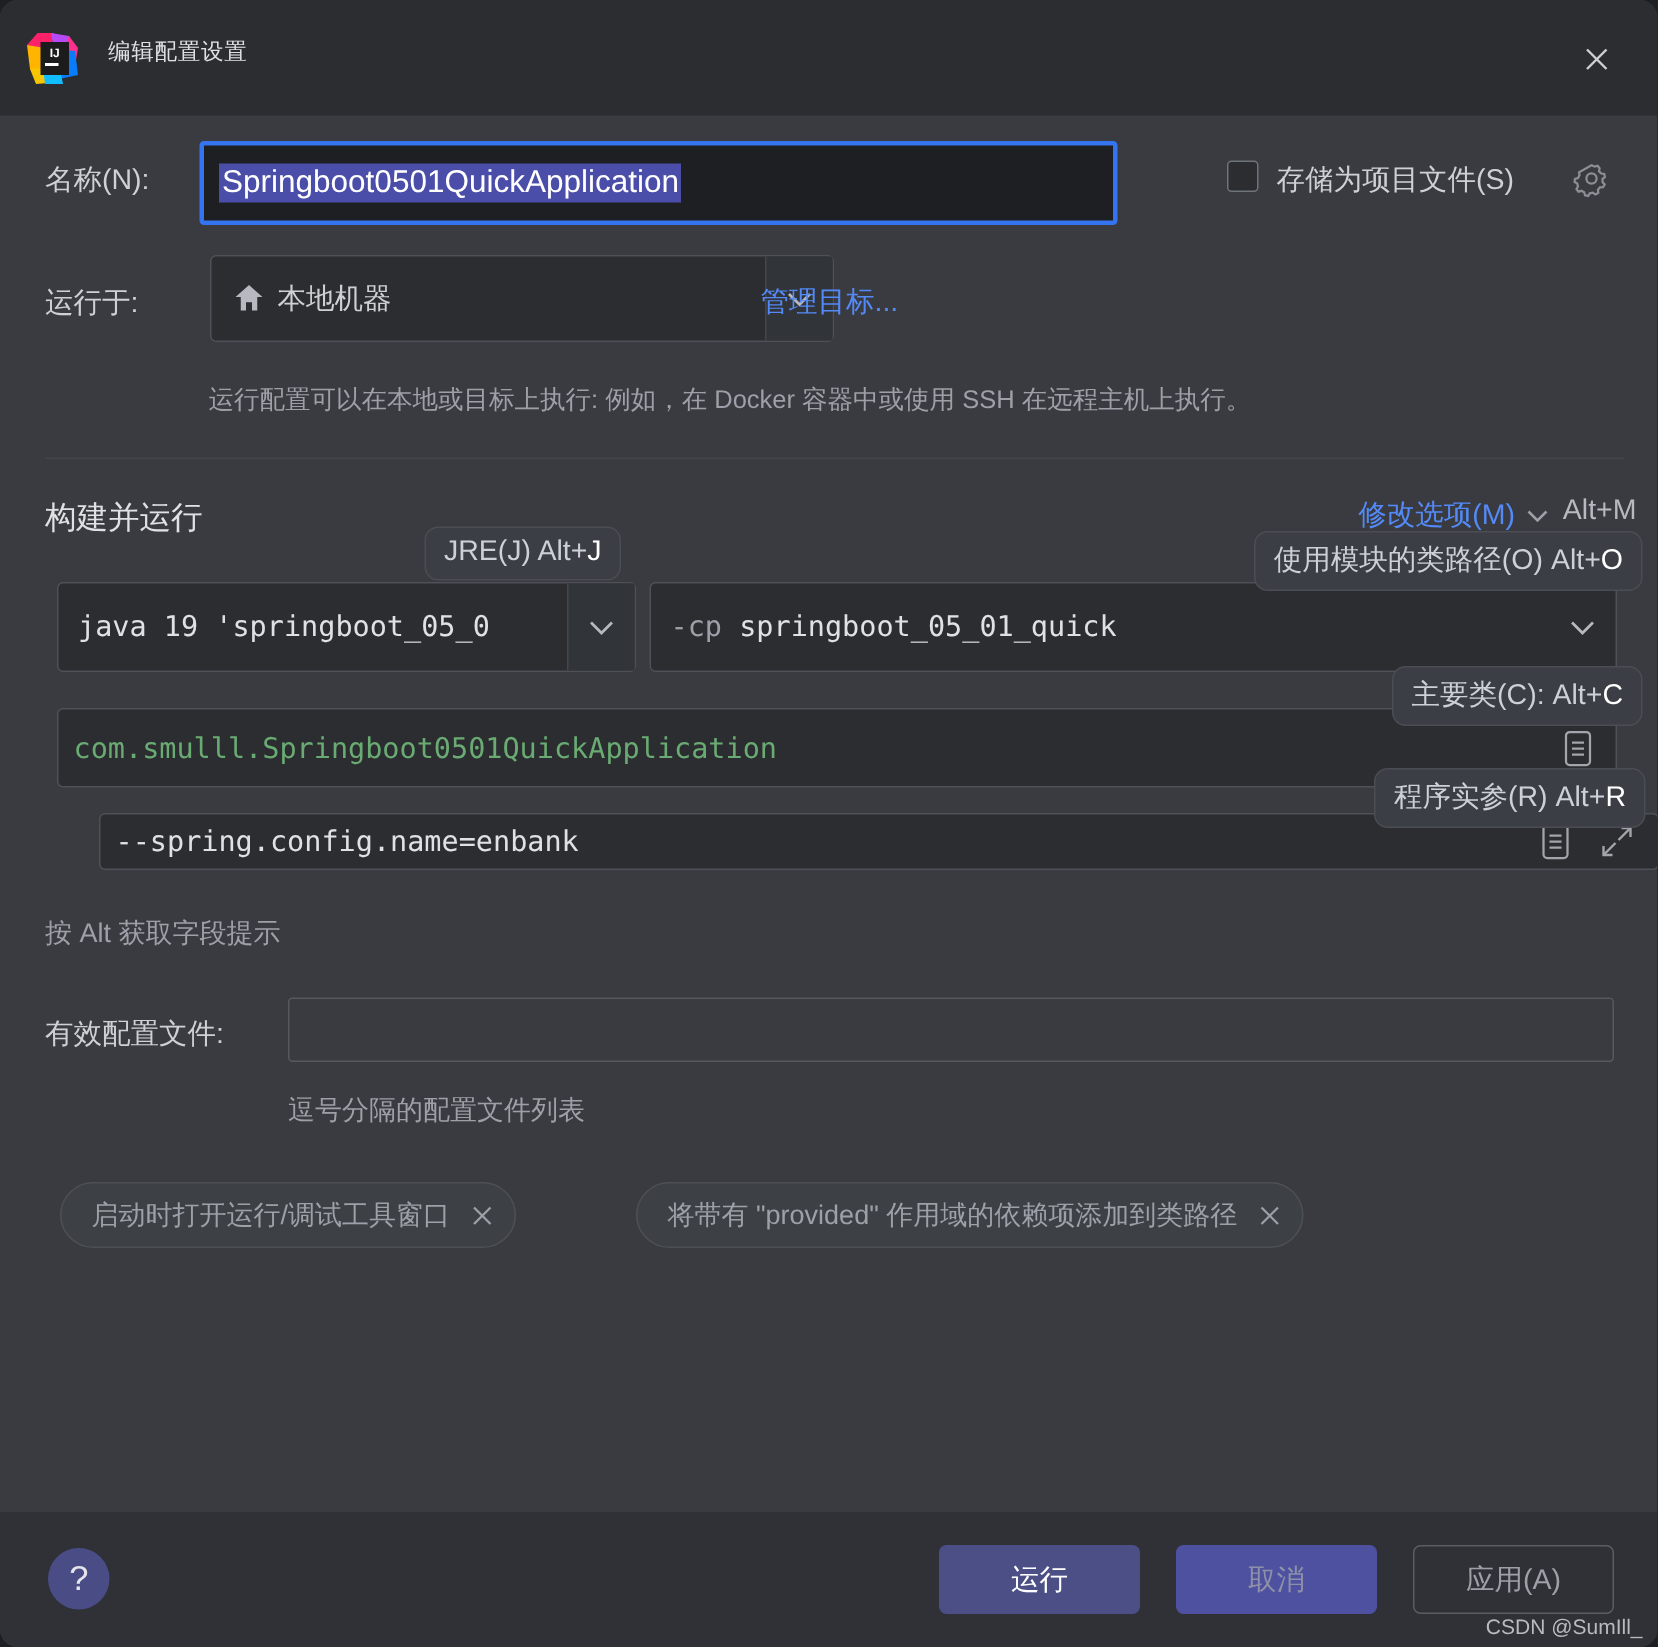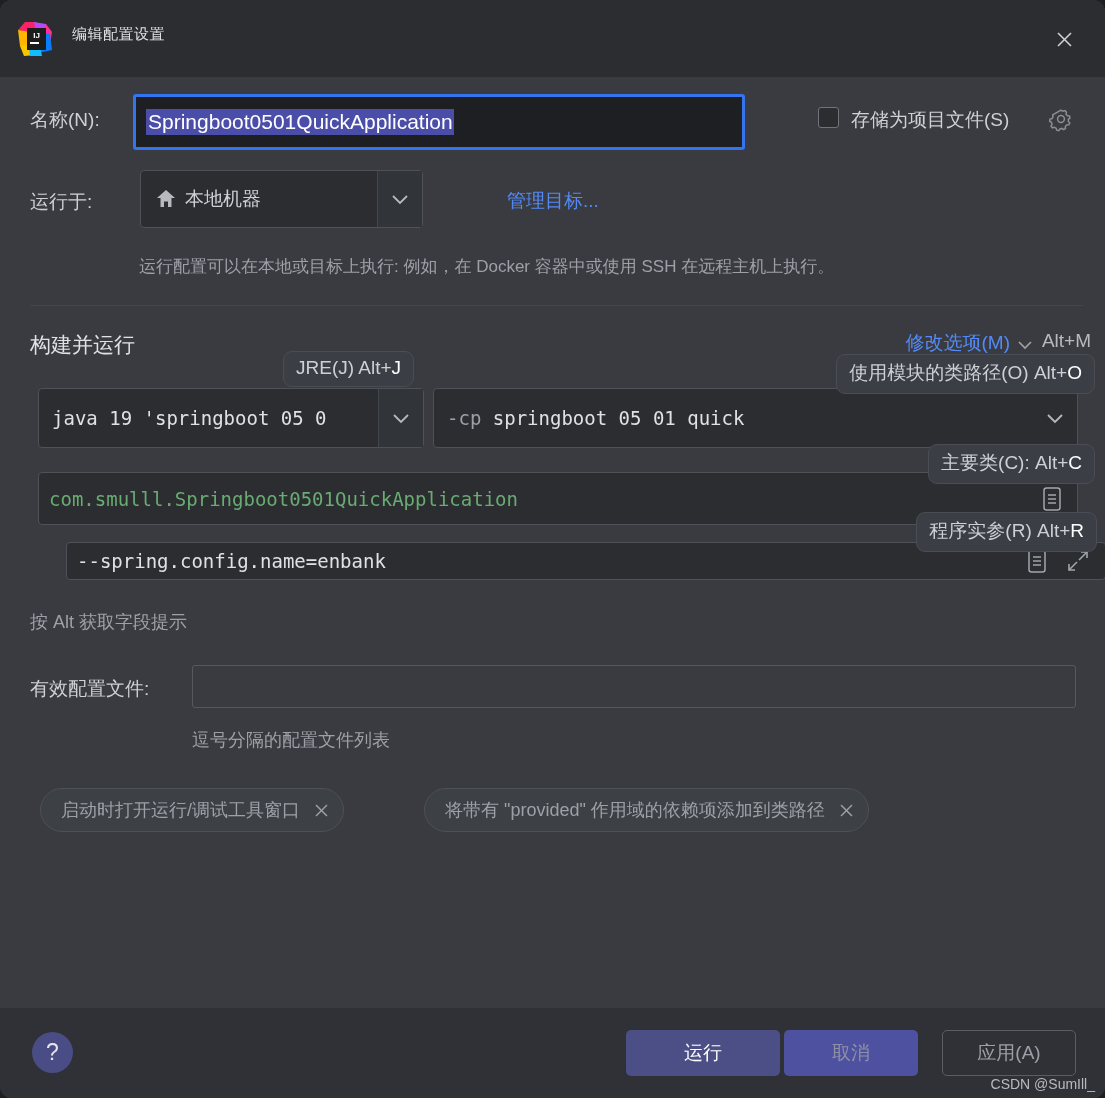--- a/index.html
+++ b/index.html
@@ -129,21 +129,21 @@
     display: flex; align-items: center; justify-content: center;
   }
   .combo-text {
     font-size: 19px;
     color: #ced0d6;
     white-space: nowrap;
     overflow: hidden;
   }
   .chev { display:block; }
 
-  .run-on-combo { left: 140px; top: 170px; width: 283px; height: 58px; }
+  .run-on-combo { left: 140px; top: 170px; width: 416px; height: 58px; }
   .home-ic { margin: 0 8px 0 14px; width: 22px; height: 22px; flex: none; }
 
   .manage-link {
     position: absolute;
     left: 507px; top: 188px;
     font-size: 19px;
     color: #548af7;
     cursor: pointer;
     white-space: nowrap;
   }
@@ -318,21 +318,21 @@
   .btn {
     position: absolute;
     box-sizing: border-box;
     height: 46px;
     border-radius: 5px;
     display: flex; align-items: center; justify-content: center;
     font-size: 19px;
     cursor: pointer;
     white-space: nowrap;
   }
-  .btn-run    { left: 626px; top: 1030px; width: 154px; background: #4c4f86; color: #ffffff; }
+  .btn-run    { left: 626px; top: 1030px; width: 134px; background: #4c4f86; color: #ffffff; }
   .btn-cancel { left: 784px; top: 1030px; width: 134px; background: #4e51a0; color: #8e90a8; }
   .btn-apply  { left: 942px; top: 1030px; width: 134px; background: transparent; border: 1px solid #5a5d63; color: #9da0a8; }
 
   .watermark {
     position: absolute;
     right: 10px; bottom: 6px;
     font-size: 14px;
     color: #b7babf;
     white-space: nowrap;
   }

